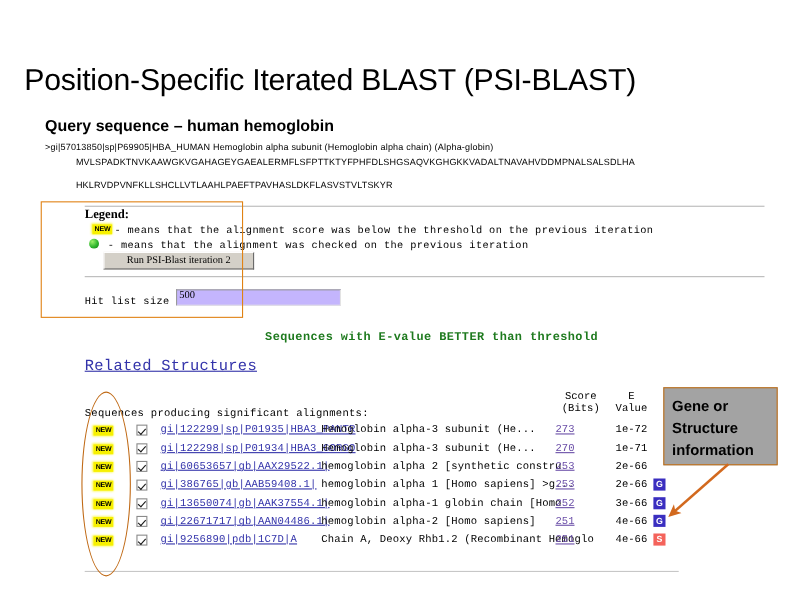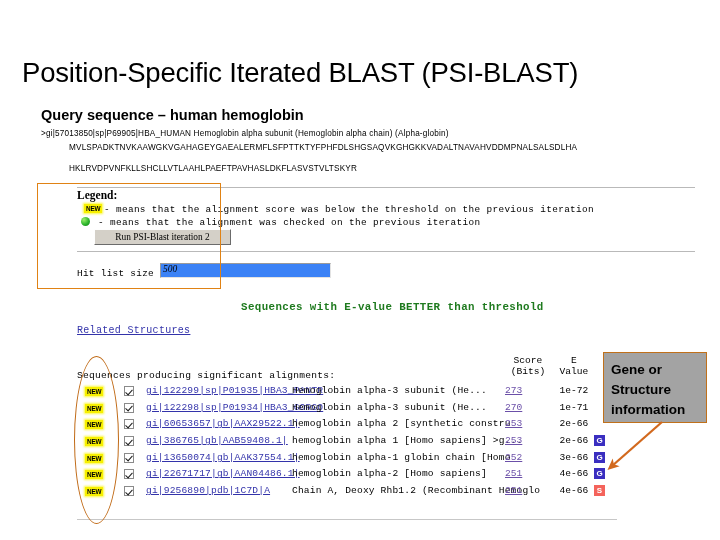--- a/index.html
+++ b/index.html
@@ -206,54 +206,53 @@
     font-family: "Liberation Mono", monospace;
     font-size: 9.4px;
     color: #000000;
     letter-spacing: 0.3px;
     white-space: nowrap;
   }
   #hitlist-input {
     position: absolute;
     left: 160px;
     top: 80px;
-    width: 171px;
+    width: 150px;
     height: 15px;
     border: 1px solid #9a9a9a;
     border-right-color: #e3e3e3;
     border-bottom-color: #e3e3e3;
     box-sizing: border-box;
-    background: #3b82f6;
+    background: #c4b5fd;
     font-family: "Liberation Serif", serif;
     font-size: 9.5px;
     color: #000000;
     padding-left: 2px;
     line-height: 11px;
-    font-style: italic;
   }
 
   
   #sequences-better-header {
     position: absolute;
     left: 241px;
     top: 118px;
     font-family: "Liberation Mono", monospace;
     font-size: 10.8px;
     font-weight: bold;
     color: #1E7A1E;
     letter-spacing: 0.4px;
     white-space: nowrap;
   }
 
   #related-structures-link {
     position: absolute;
     left: 77px;
     top: 142px;
     font-family: "Liberation Mono", monospace;
-    font-size: 10px;
+    font-size: 14px;
     color: #3333AA;
     text-decoration: underline;
     letter-spacing: 0.3px;
     white-space: nowrap;
     cursor: pointer;
   }
 
   
   #col-header-desc {
     position: absolute;

